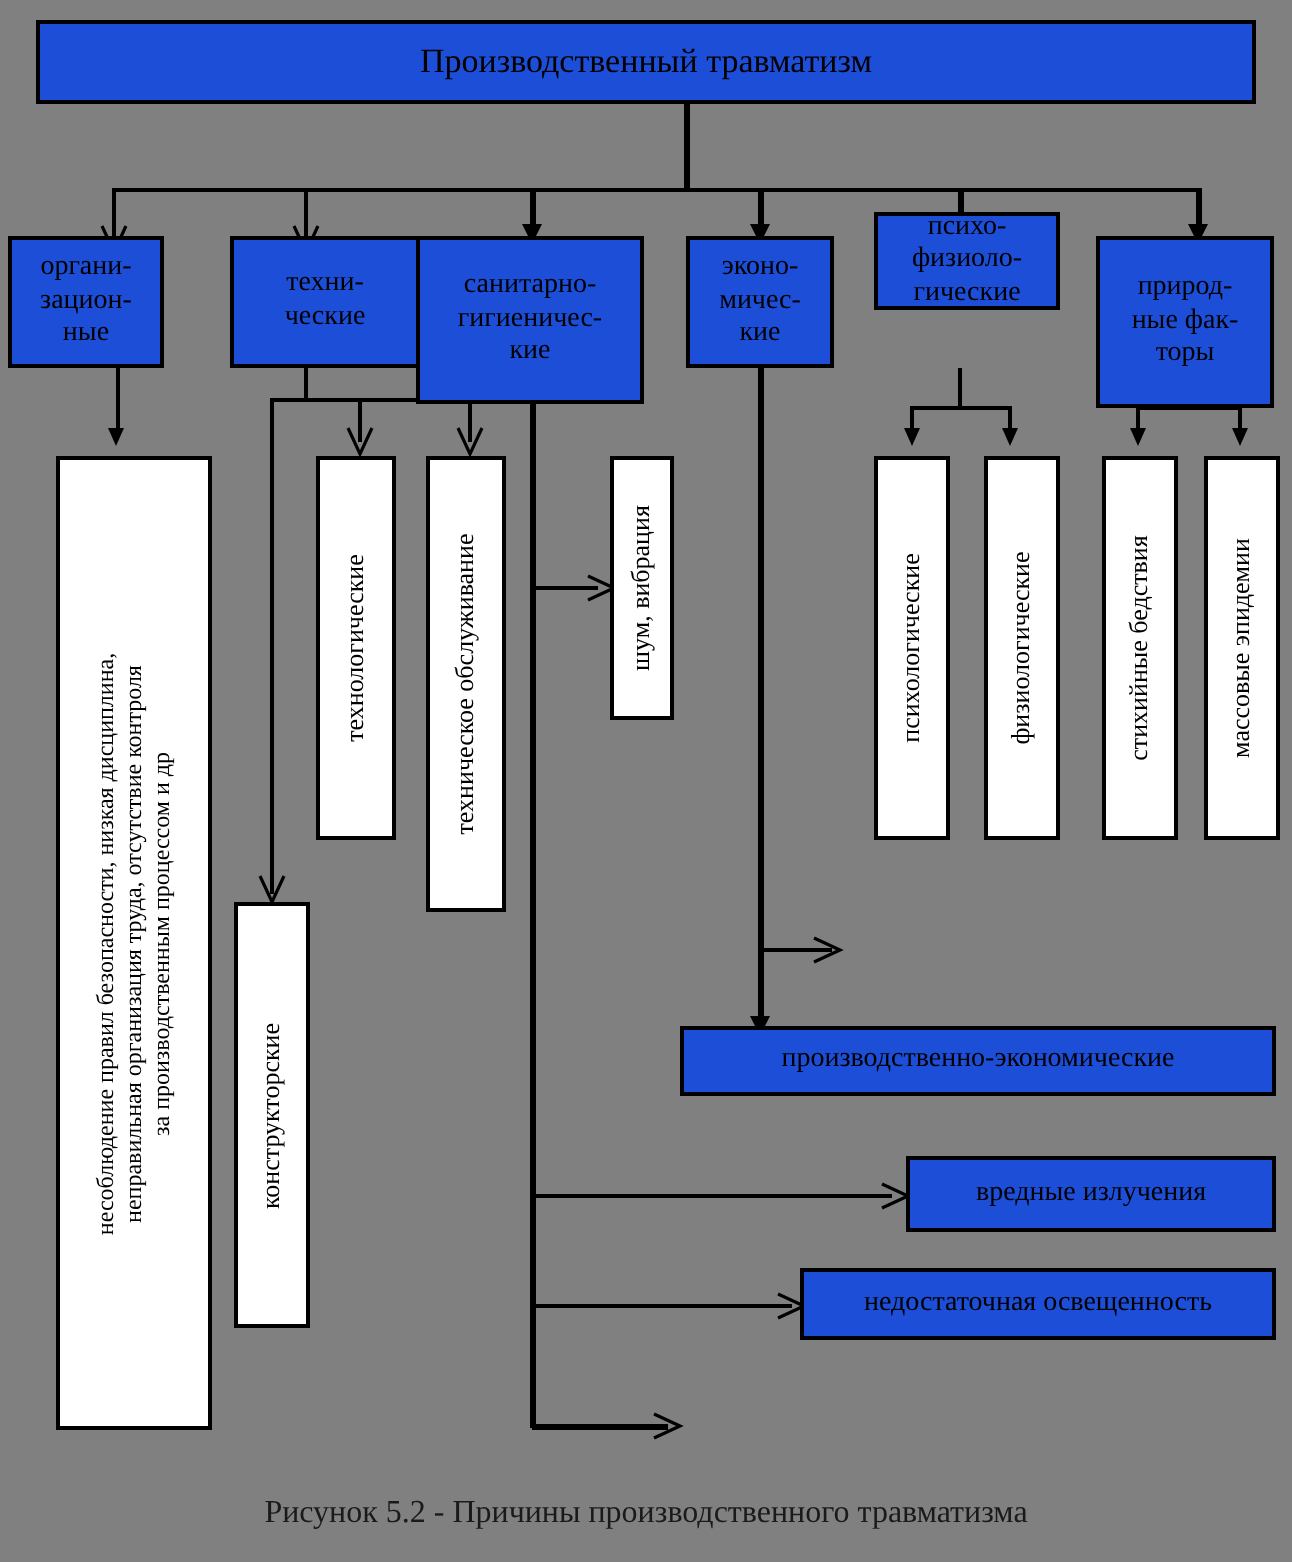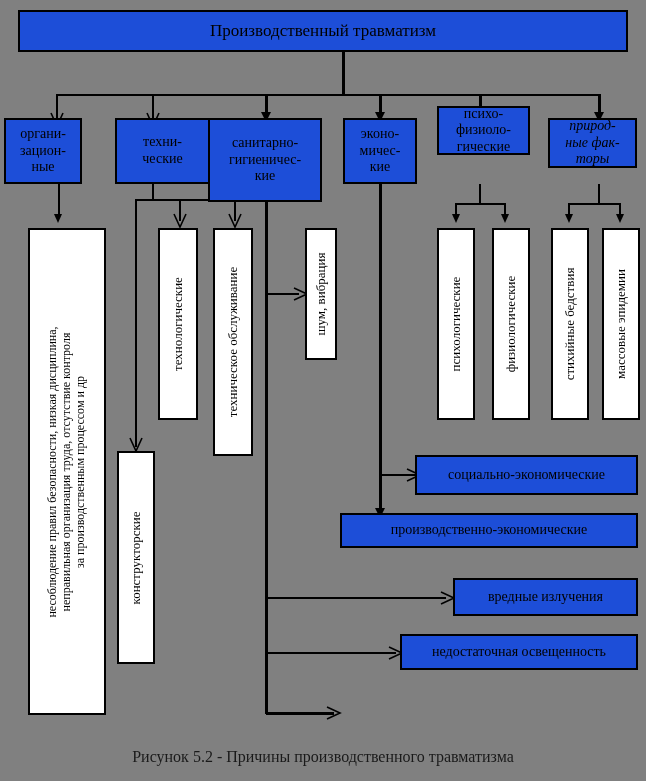--- a/index.html
+++ b/index.html
@@ -161,21 +161,21 @@
 мичес-
 кие</span>
   </div>
 
   <div class="box" style="left:437px; top:106px; width:93px; height:49px;">
     <span class="lbl">психо-
 физиоло-
 гические</span>
   </div>
 
-  <div class="box" style="left:548px; top:118px; width:89px; height:50px;font-style:italic;">
+  <div class="box" style="left:548px; top:118px; width:89px; height:86px;">
     <span class="lbl">природ-
 ные фак-
 торы</span>
   </div>
 
   <div class="ln thin-v" style="left:58px; top:184px; height:32px;"></div>
   <div class="arrow-down sm" style="left:54px; top:214px;"></div>
 
   <div class="vbox" style="left:28px; top:228px; width:78px; height:487px;">
     <div class="vtext" style="font-size:12px; width:480px;">несоблюдение правил безопасности, низкая дисциплина,
@@ -274,23 +274,20 @@
   <div class="arrow-down sm" style="left:616px; top:214px;"></div>
 
   <div class="vbox" style="left:551px; top:228px; width:38px; height:192px;">
     <div class="vtext" style="font-size:13px; width:186px;">стихийные бедствия</div>
   </div>
 
   <div class="vbox" style="left:602px; top:228px; width:38px; height:192px;">
     <div class="vtext" style="font-size:13px; width:186px;">массовые эпидемии</div>
   </div>
 
-  <div class="box" style="left:415px; top:455px; width:223px; height:40px; font-size:14px;">
-    <span class="lbl">социально-экономические</span>
-  </div>
 
   <div class="box" style="left:340px; top:513px; width:298px; height:35px; font-size:14px;">
     <span class="lbl">производственно-экономические</span>
   </div>
 
   <div class="box" style="left:453px; top:578px; width:185px; height:38px; font-size:14px;">
     <span class="lbl">вредные излучения</span>
   </div>
 
   <div class="box" style="left:400px; top:634px; width:238px; height:36px; font-size:14px;">

